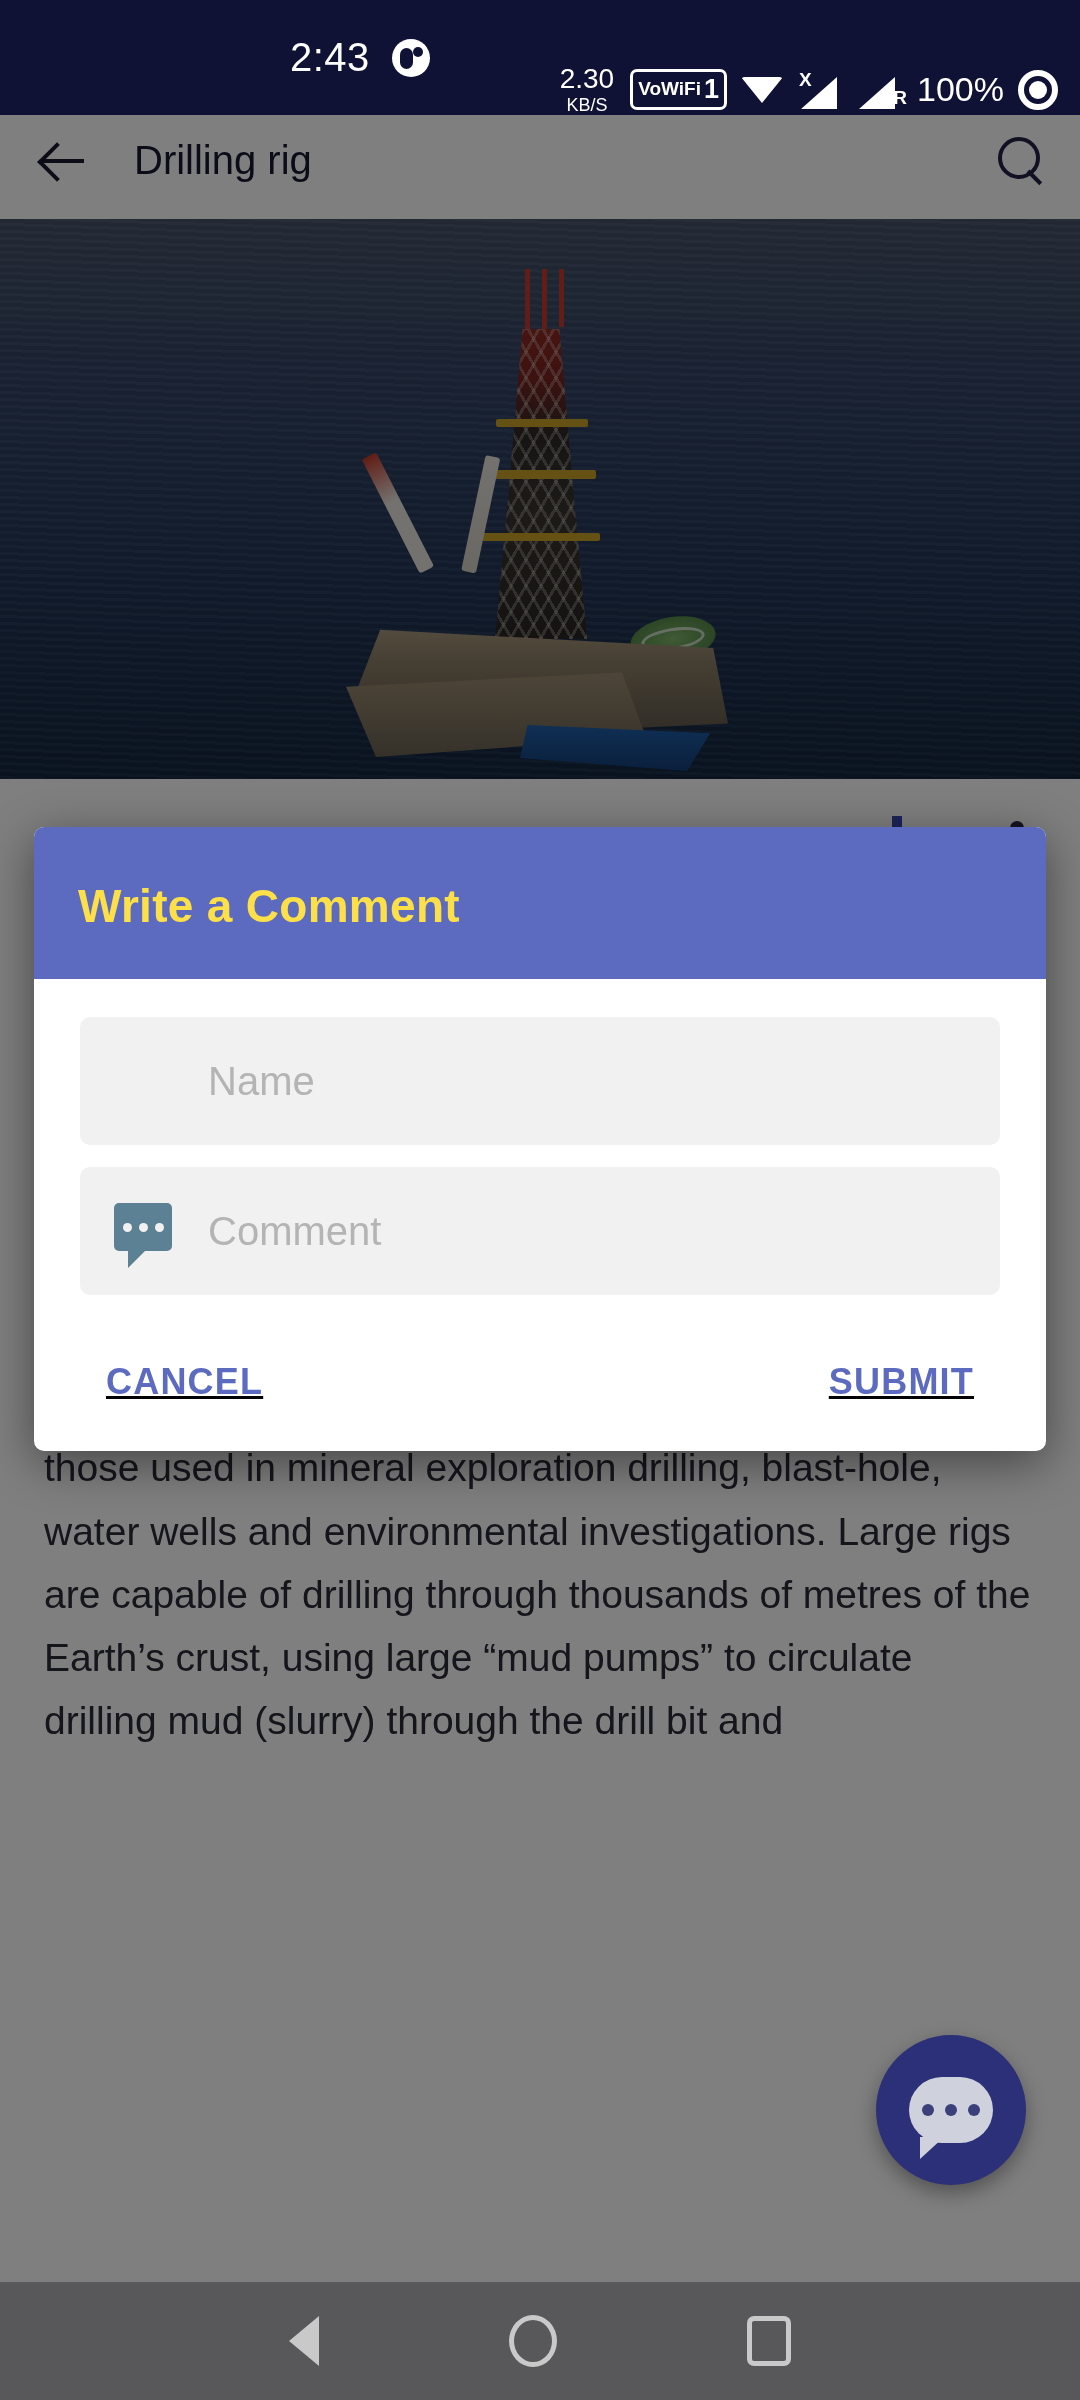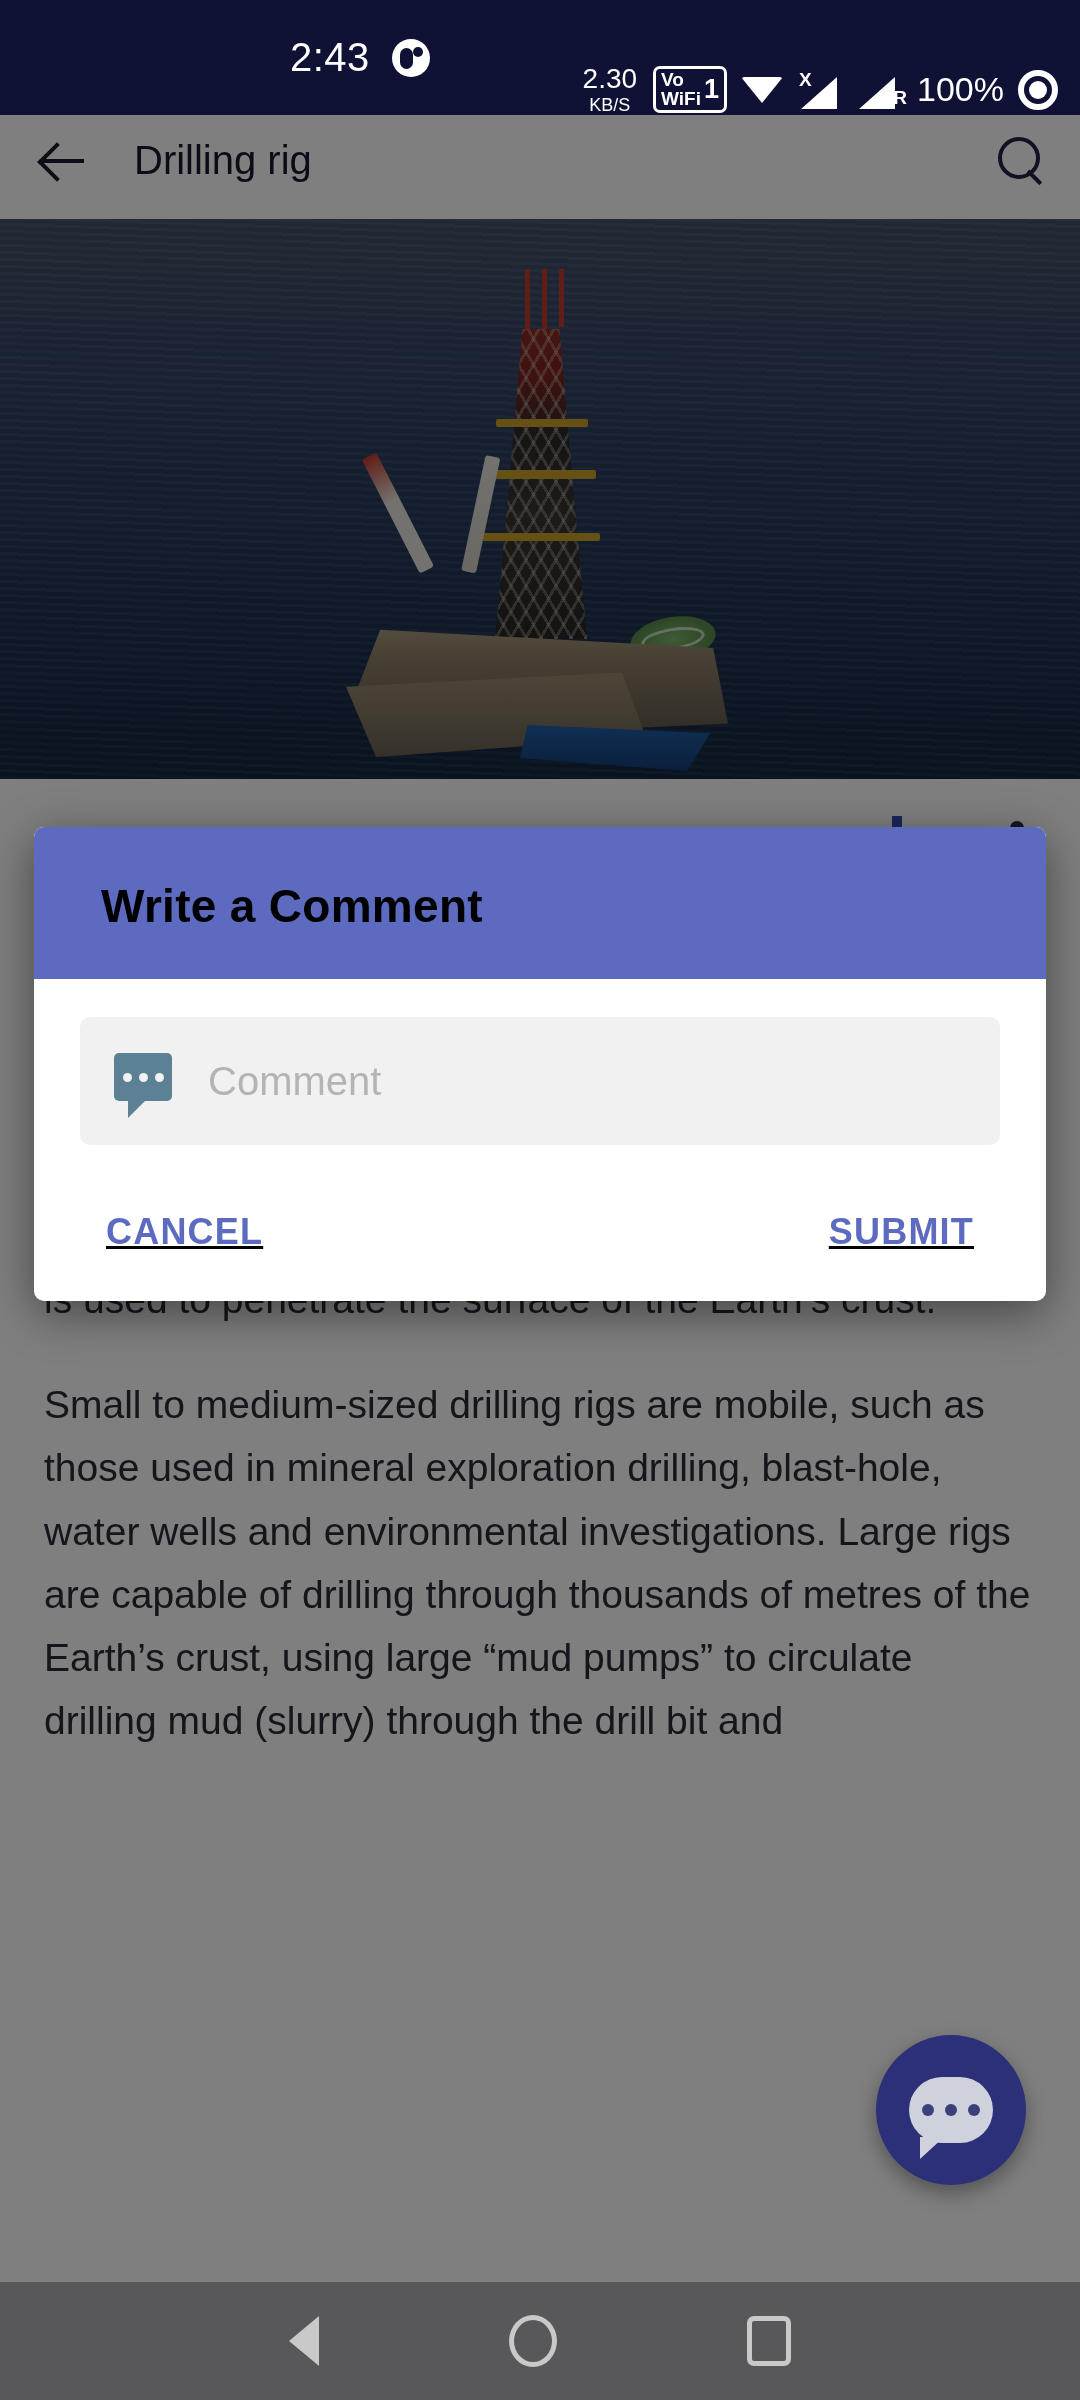--- a/index.html
+++ b/index.html
@@ -26,21 +26,21 @@
   .sb-prof:after  { content:""; position:absolute; right:7px; top:8px;
                     width:10px; height:10px; border-radius:50%; background:#101235; }
   .sb-right { position:absolute; right:22px; top:0; height:115px;
               display:flex; align-items:center; gap:14px;margin-top:32px; }
   .sb-net { display:flex; flex-direction:column; align-items:center; line-height:1;
             margin-right:2px; }
   .sb-net .n1 { font-size:28px; }
   .sb-net .n2 { font-size:18px; margin-top:3px; }
   .sb-vowifi { border:3px solid #fff; border-radius:7px; padding:2px 5px;
                display:flex; align-items:center; gap:3px; }
-  .sb-vowifi .vw { display:flex; flex-direction:column; line-height:0.95;
+  .sb-vowifi .vw { display:flex; flex-direction:row; line-height:0.95;
                    font-size:19px; font-weight:bold; }
   .sb-vowifi .one { font-size:27px; font-weight:bold; }
   .sb-wifi { width:46px; height:36px; position:relative; display:flex;
              align-items:center; }
   .wifi-tri { width:0; height:0; border-left:21px solid transparent;
               border-right:21px solid transparent; border-top:26px solid #fff;
               border-radius:4px; }
   .sb-sig { position:relative; width:44px; height:38px; }
   .sig-tri { position:absolute; bottom:0; left:0; width:0; height:0;
              border-left:36px solid transparent; border-bottom:32px solid #fff; }
@@ -144,21 +144,21 @@
   .fab-bubble:after { content:""; position:absolute; left:11px; bottom:-16px;
                       width:0; height:0; border-left:0 solid transparent;
                       border-right:24px solid transparent; border-top:22px solid #cfd2dd; }
   .fab-bubble span { width:12px; height:12px; border-radius:50%; background:#3b3f7a; }
 
   
   .dialog { position:absolute; left:34px; top:827px; width:1012px;
             border-radius:10px; overflow:hidden; z-index:40;
             box-shadow:0 12px 48px rgba(0,0,0,0.45); background:#fff; }
   .dlg-head { background:#5c6bc0; padding:52px 44px 46px 44px; }
-  .dlg-head h2 { color:#000000; font-size:46px; font-weight:bold; letter-spacing:0.3px;margin-left:23px; }
+  .dlg-head h2 { color:#fde047; font-size:46px; font-weight:bold; letter-spacing:0.3px; }
   .dlg-body { background:#fff; padding:38px 46px 0 46px; }
   .field { background:#f1f1f1; border-radius:10px; height:128px;
            display:flex; align-items:center; padding:0 34px; margin-bottom:22px; }
   .field .fi { width:64px; height:64px; flex:0 0 auto; position:relative;
                margin-right:30px; }
   .ph { font-size:40px; color:#b4b4b4; }
 
   .ic-person { width:60px; height:64px; border-radius:50%; background:#5c8094;
                position:relative; overflow:hidden; }
   .ic-person:before { content:""; position:absolute; left:50%; top:11px;
@@ -290,20 +290,24 @@
         <span></span>
     </span>
   </div>
 
   <div class="dialog">
     <div class="dlg-head">
       <h2>Write a Comment</h2>
     </div>
     <div class="dlg-body">
 
+      <div class="field">
+        <span class="fi"><span class="ic-person"></span></span>
+        <span class="ph">Name</span>
+      </div>
 
 
       <div class="field">
         <span class="fi">
           <span class="ic-chat">
               <i></i>
               <i></i>
               <i></i>
             </span>
         </span>

